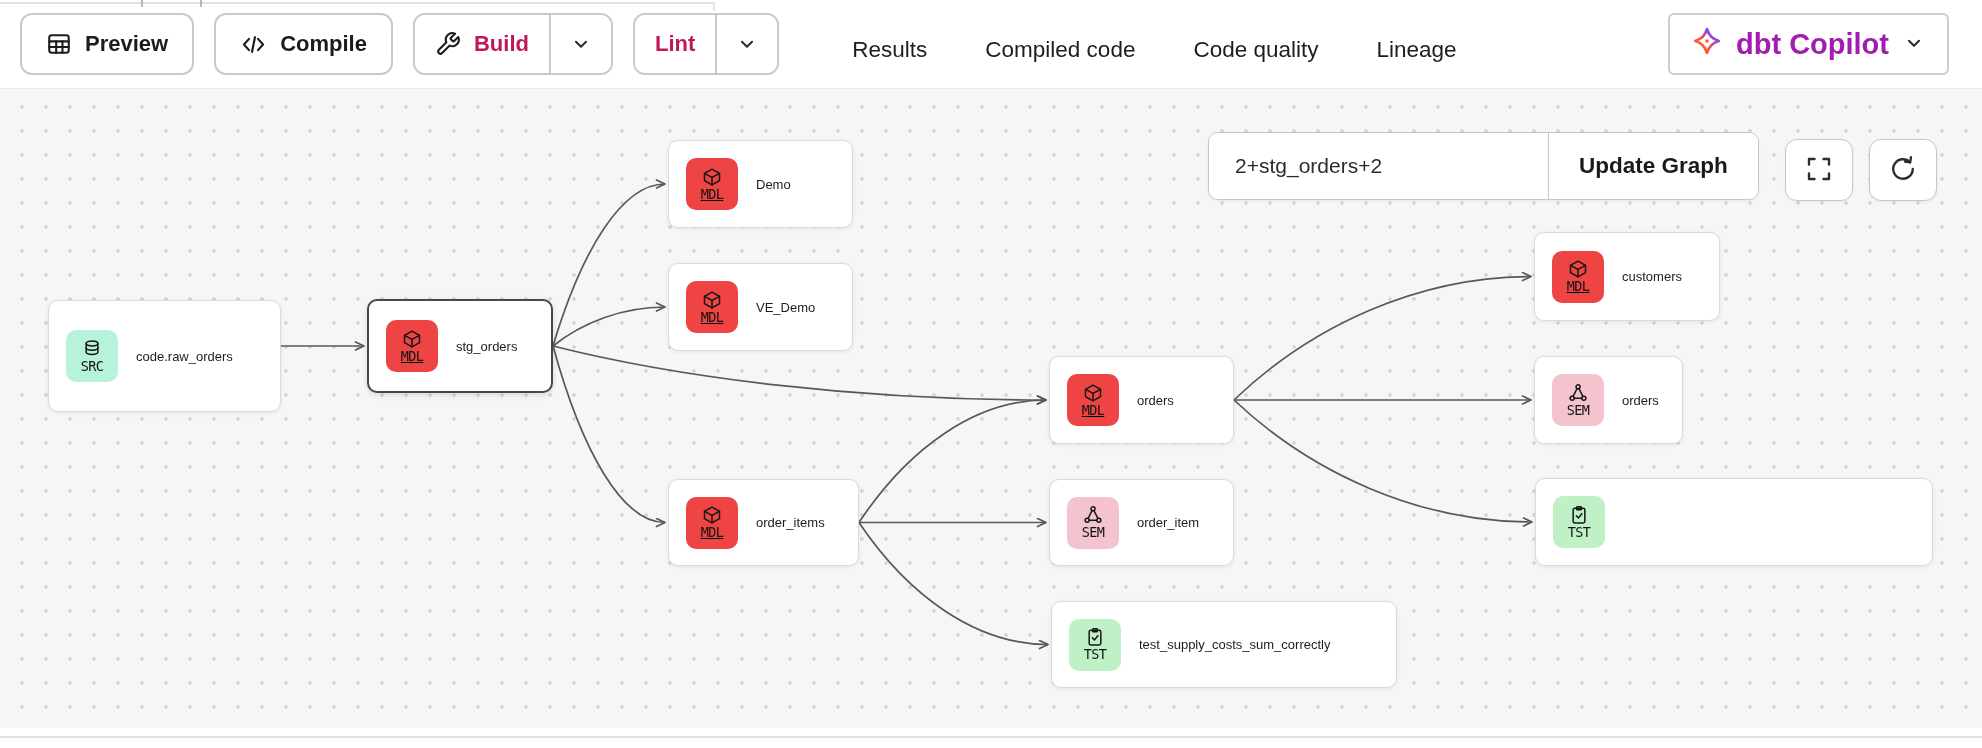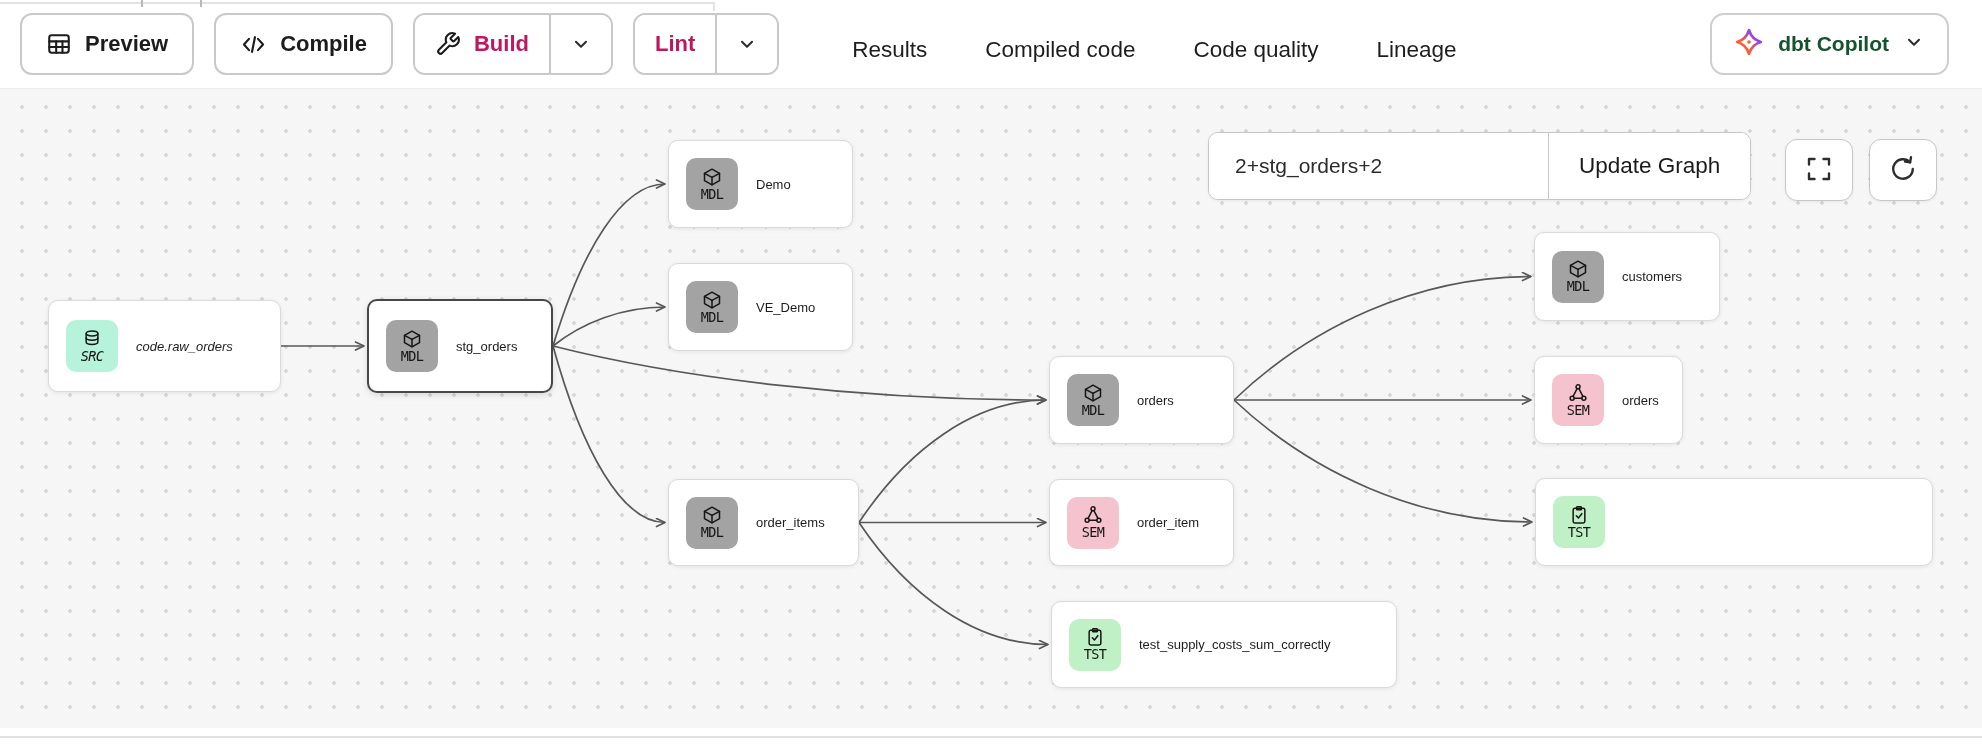--- a/index.html
+++ b/index.html
@@ -18,44 +18,44 @@
   .btn svg, .split svg { display:block; }
   .split { display:flex; align-items:stretch; overflow:hidden; padding:0; }
   .split .main { display:flex; align-items:center; gap:13px; padding:0 20px; font-size:22px; font-weight:700; background:#fff; border:none; cursor:pointer; color:#be185d; }
   .split .chev { width:62px; display:flex; align-items:center; justify-content:center; border:none; border-left:2px solid #c9c9c9; background:#fff; cursor:pointer; }
 
   .tabs { display:flex; align-items:center; height:88px; margin-left:44px; }
   .tab { position:relative; height:88px; display:flex; align-items:center; padding:0 29px; font-size:22.5px; color:#1d1d1d; background:none; border:none; cursor:pointer; font-family:inherit;margin-top:11px; }
   .tab.active::after { content:""; position:absolute; left:1px; right:1px; bottom:0; height:5px; background:#9d9d9d; }
 
   .copilot-wrap { margin-left:auto; padding-right:33px; }
-  .copilot-btn { height:62px; display:flex; align-items:center; gap:14px; padding:0 22px; background:#fff; border:2px solid #cecece; border-radius:14px; font-size:21px; font-weight:700; color:#14532d; cursor:pointer; font-family:inherit; }
+  .copilot-btn { height:62px; display:flex; align-items:center; gap:14px; padding:0 22px; background:#fff; border:2px solid #cecece; border-radius:6px; font-size:29px; font-weight:700; color:#a21caf; cursor:pointer; font-family:inherit; }
 
   
   .canvas { position:absolute; top:88px; left:0; width:1982px; height:650px; background-color:#f6f6f7; background-image:radial-gradient(circle,#d8d8d8 1.6px,transparent 1.6px); background-size:24px 24px; background-position:10px 6px; border-top:1px solid #ececec; border-bottom:2px solid #e2e2e2; }
   .bottom-strip { position:absolute; left:0; bottom:0; width:100%; height:8px; background:#fff; }
 
   #edges-svg { position:absolute; top:0; left:0; width:1982px; height:650px; pointer-events:none; }
   #edges-svg path.edge { fill:none; stroke:#585858; stroke-width:1.7; }
 
   .node { position:absolute; display:flex; align-items:center; gap:18px; padding-left:17px; background:#fff; border:1.5px solid #dadada; border-radius:10px; box-shadow:0 1px 4px rgba(0,0,0,0.08); cursor:pointer; overflow:hidden; }
   .node.selected { border:2.5px solid #474747; box-shadow:0 2px 6px rgba(0,0,0,0.12); }
   .badge { width:52px; height:52px; border-radius:10px; display:flex; flex-direction:column; align-items:center; justify-content:center; flex:0 0 auto; }
   .badge svg { width:20px; height:20px; display:block; }
   .badge-label { font-family:"DejaVu Sans Mono", monospace; font-size:13.5px; letter-spacing:-0.6px; color:#141414; line-height:1.1; }
   .badge.source   { background:#b7f2da; }
-  .badge.model    { background:#a3a3a3; }
+  .badge.model    { background:#ef4444;text-decoration:underline; }
   .badge.semantic { background:#f4c3cd; }
   .badge.test     { background:#c0f0c6; }
   .node-label { font-size:13px; color:#1d1d1d; white-space:nowrap; }
 
   
   .selector { position:absolute; left:1208px; top:43px; height:68px; display:flex; background:#fff; border:1.5px solid #c7c7c7; border-radius:10px; overflow:hidden; box-shadow:0 1px 3px rgba(0,0,0,0.06); }
   .selector input { width:339px; border:none; outline:none; padding:0 26px; font-size:21px; color:#2c2c2c; font-family:inherit; background:#fff; }
-  .update-btn { border:none; border-left:1.5px solid #c7c7c7; background:#fff; padding:0 30px; font-size:22.5px; font-weight:400; color:#1a1a1a; cursor:pointer; font-family:inherit; }
+  .update-btn { border:none; border-left:1.5px solid #c7c7c7; background:#fff; padding:0 30px; font-size:22.5px; font-weight:700; color:#1a1a1a; cursor:pointer; font-family:inherit; }
   .icon-btn { position:absolute; top:50px; width:68px; height:62px; background:#fff; border:1.5px solid #c7c7c7; border-radius:12px; display:flex; align-items:center; justify-content:center; cursor:pointer; box-shadow:0 1px 3px rgba(0,0,0,0.06); }
   .icon-btn.fullscreen { left:1785px; }
   .icon-btn.refresh { left:1869px; }
 </style>
 </head>
 <body>
 
 <div class="app">
 
   <header class="topbar">
@@ -161,21 +161,21 @@
         <path d="M553,257 C681.1800000000001,289.4 858.66,311 1046,311" class="edge" marker-end="url(#arrow)"></path>
         <path d="M553,257 C582.12,362.9 622.44,433.5 665,433.5" class="edge" marker-end="url(#arrow)"></path>
         <path d="M859,433.5 C907.62,360 974.94,311 1046,311" class="edge" marker-end="url(#arrow)"></path>
         <path d="M859,433.5 L1046,433.5" class="edge" marker-end="url(#arrow)"></path>
         <path d="M859,433.5 C908.14,506.7 976.18,555.5 1048,555.5" class="edge" marker-end="url(#arrow)"></path>
         <path d="M1234,311 C1311.22,236.9 1418.14,187.5 1531,187.5" class="edge" marker-end="url(#arrow)"></path>
         <path d="M1234,311 L1531,311" class="edge" marker-end="url(#arrow)"></path>
         <path d="M1234,311 C1311.48,384.2 1418.76,433 1532,433" class="edge" marker-end="url(#arrow)"></path>
       </svg>
 
-    <div class="node" style="left: 48px; top: 211px; width: 233px; height: 92px; font-style: italic;">
+    <div class="node" style="left: 48px; top: 211px; width: 233px; height: 112px;">
     <span class="badge source">
       <span class="badge-icon">
             <svg viewBox="0 0 24 24" fill="none" stroke="#161616" stroke-width="1.8" stroke-linecap="round">
               <ellipse cx="12" cy="5.4" rx="7" ry="2.9"></ellipse>
               <path d="M5 5.4v5.1c0 1.6 3.1 2.9 7 2.9s7-1.3 7-2.9V5.4"></path>
               <path d="M5 10.5v5.1c0 1.6 3.1 2.9 7 2.9s7-1.3 7-2.9v-5.1"></path>
             </svg>
           </span>
       <span class="badge-label">SRC</span>
     </span>

